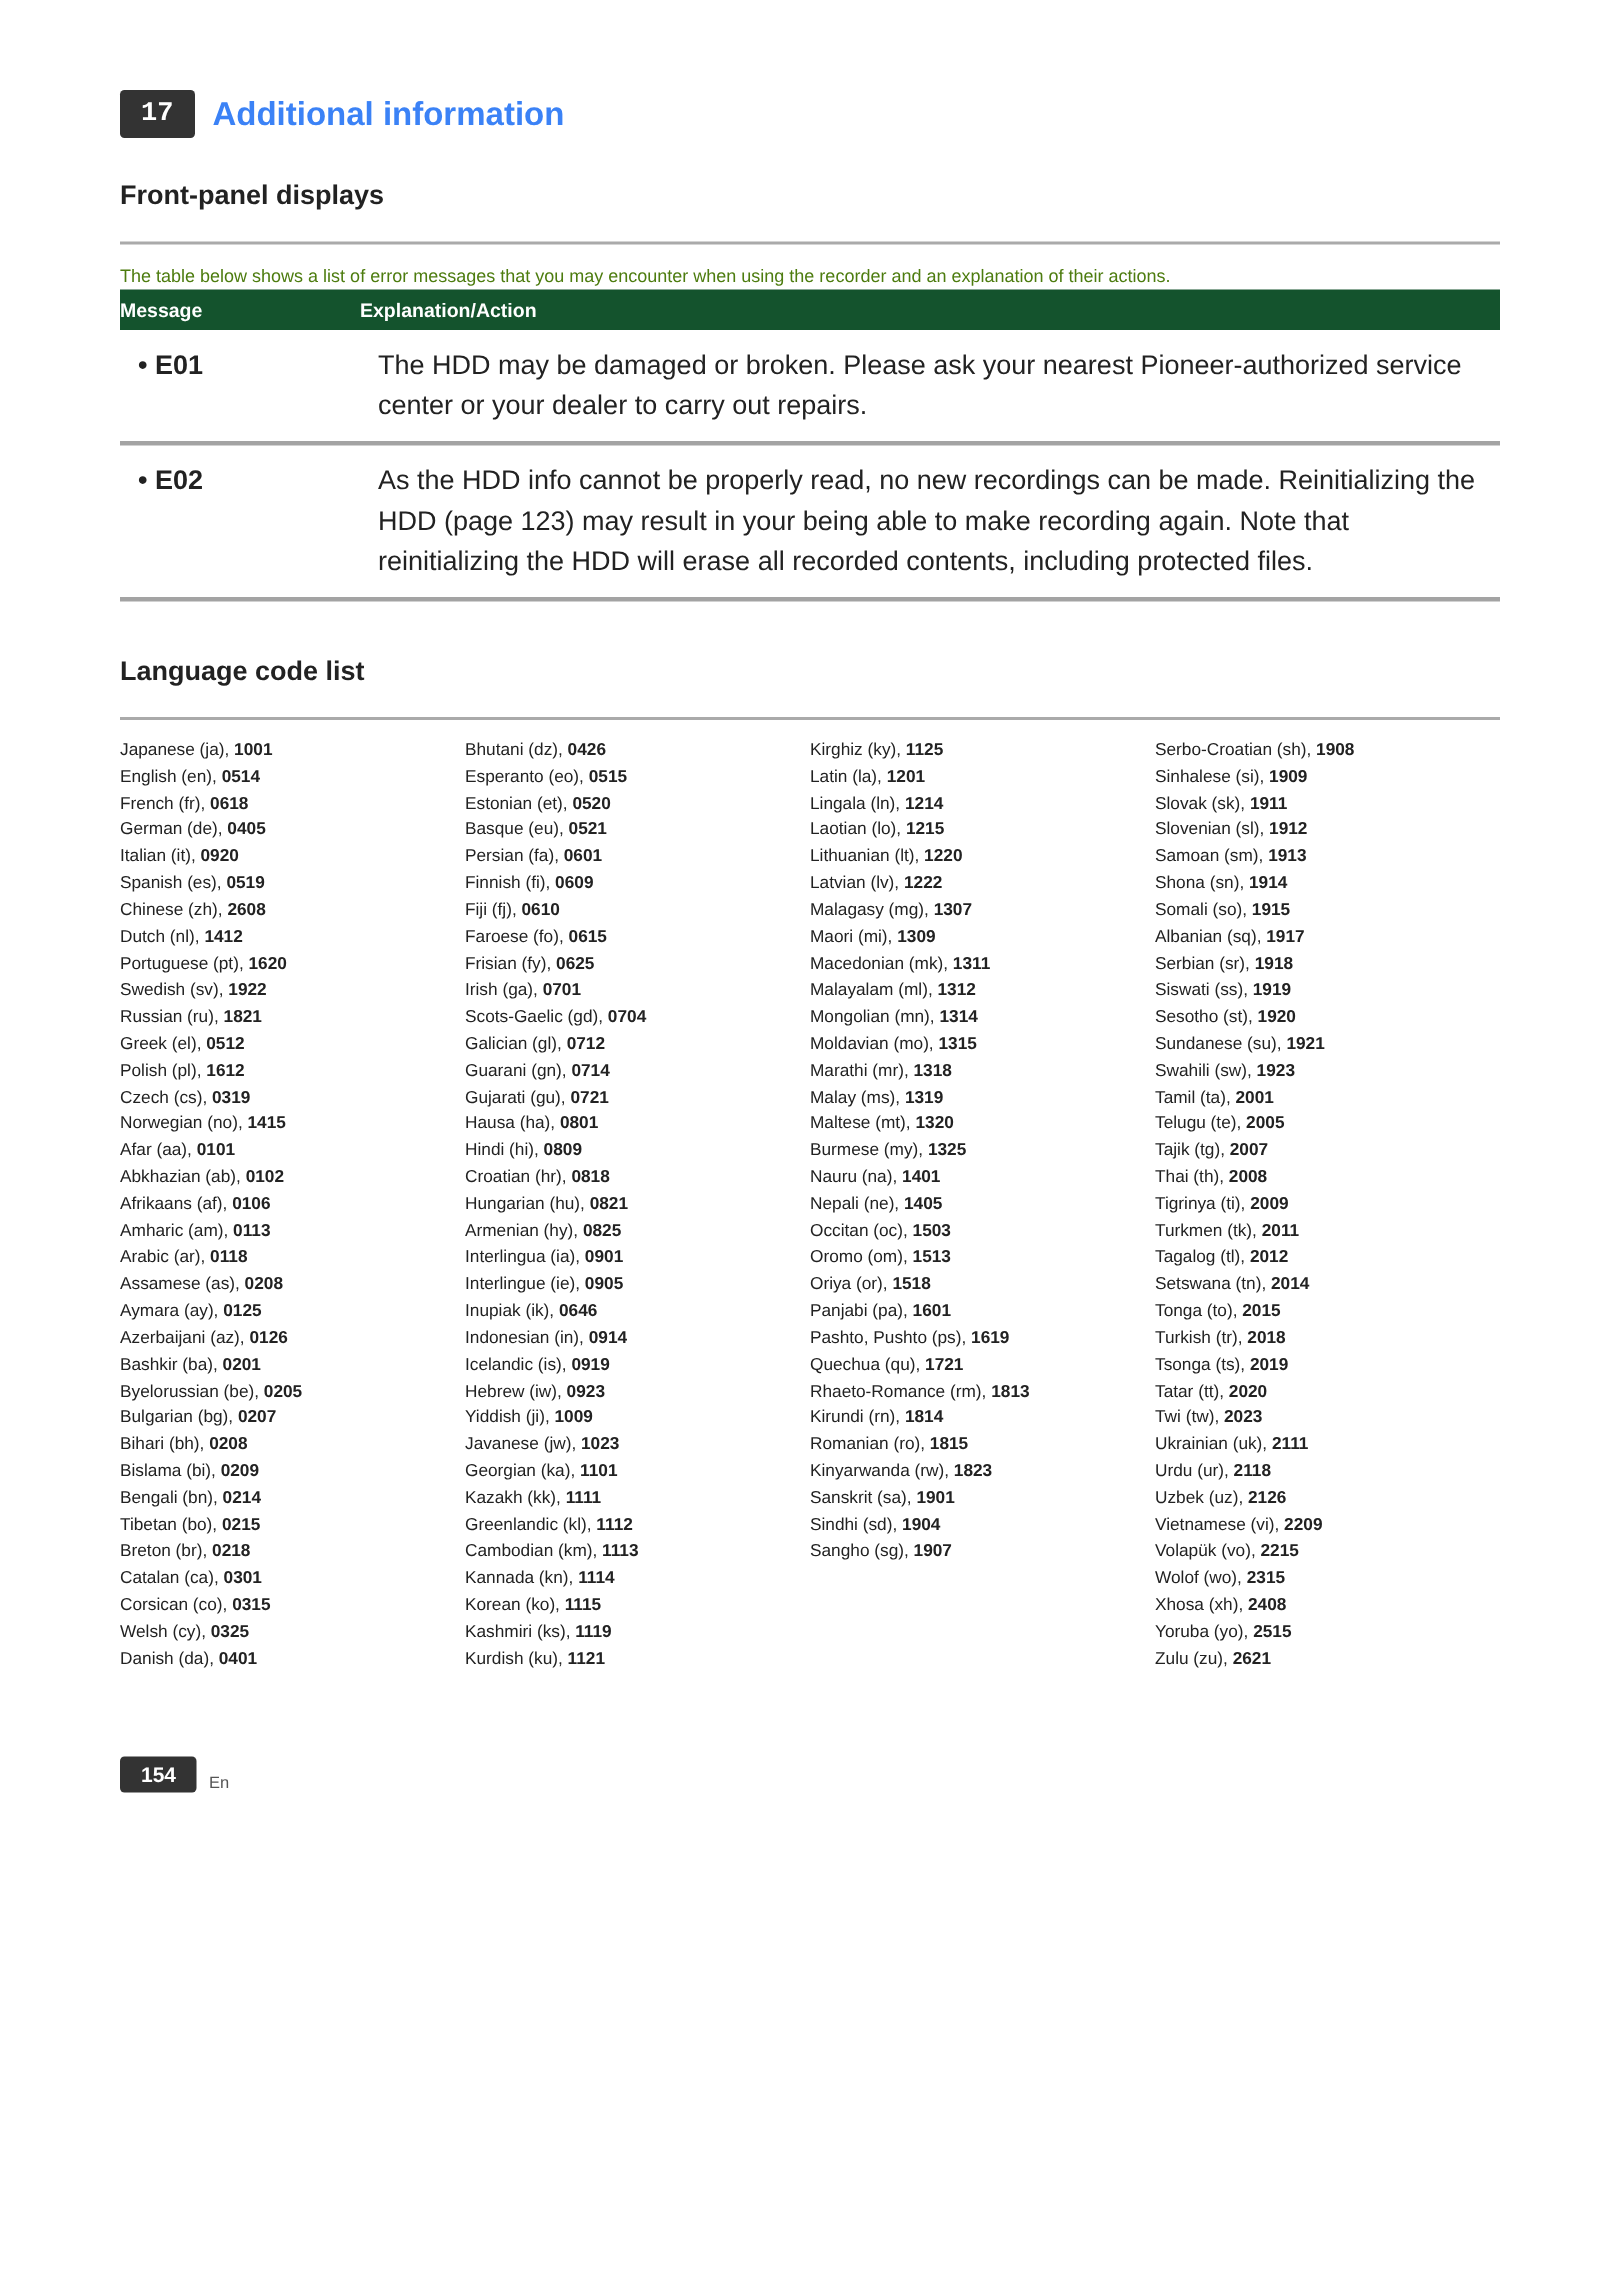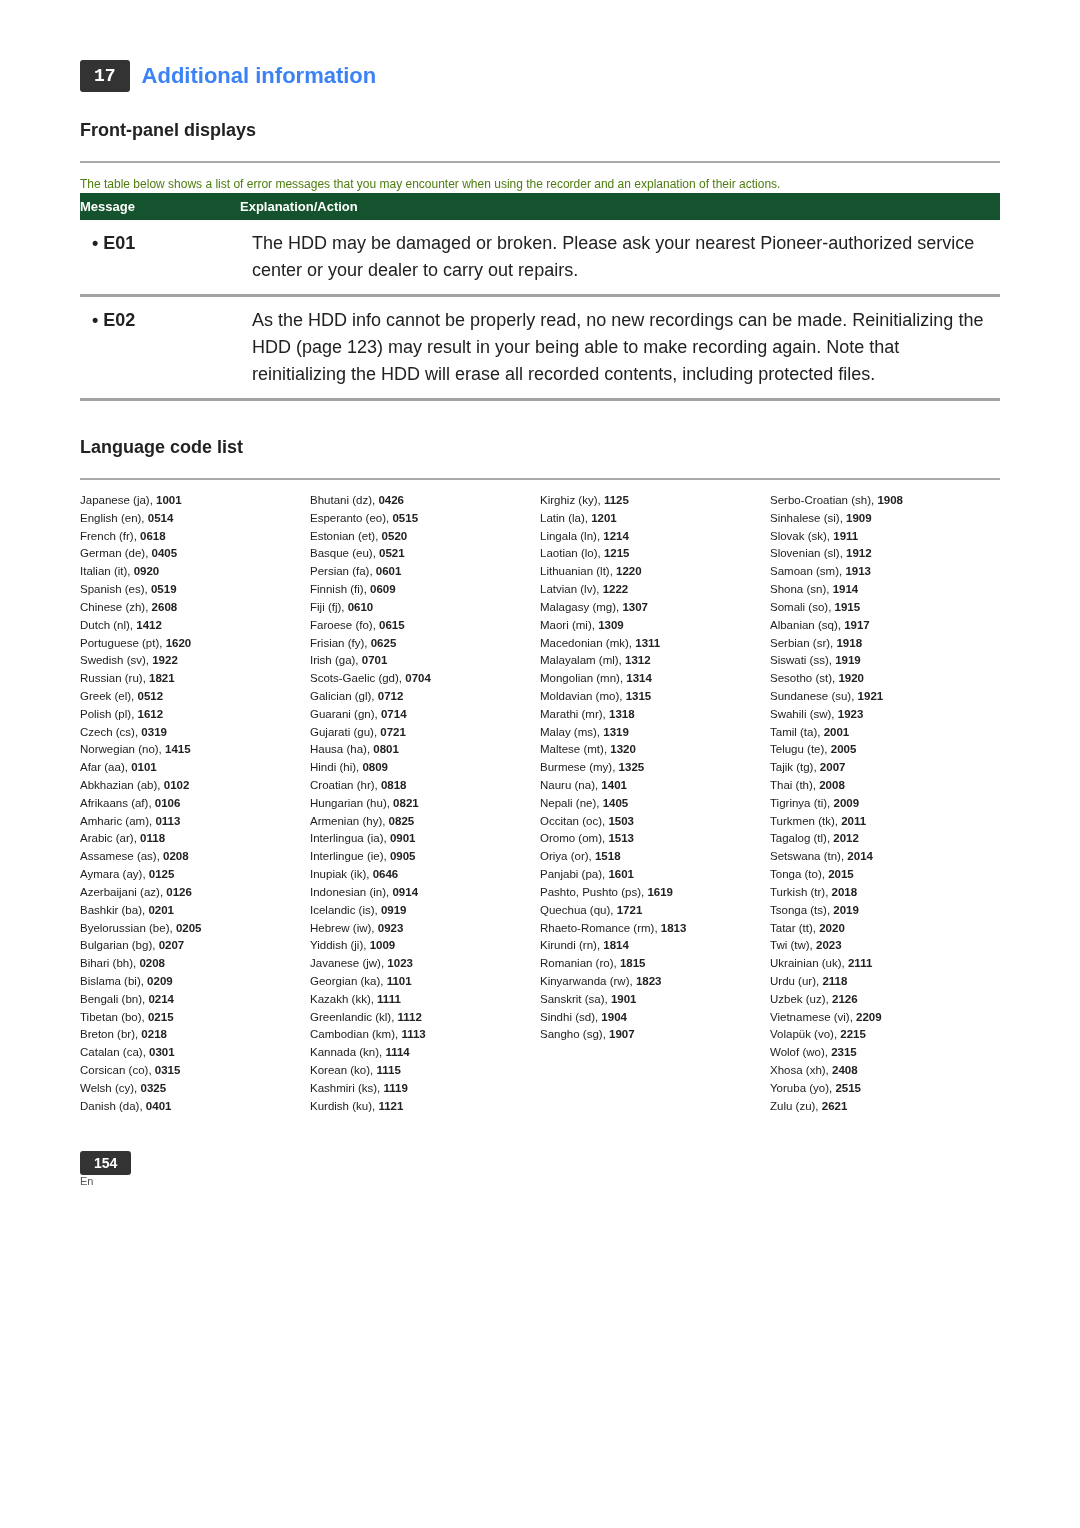--- a/index.html
+++ b/index.html
@@ -102,24 +102,23 @@
       font-size: 11.5px;
       line-height: 1.55;
       color: #222;
     }
     .lang-item .bold {
       font-weight: bold;
     }
 
     
     .footer {
-      margin-top: 36px;
+      margin-top: 56px;
       display: flex;
-      align-items: flex-start;
-      flex-direction: column;
+      align-items: flex-end;
     }
     .page-number-box {
       background: #333;
       color: #fff;
       font-size: 14px;
       font-weight: bold;
       padding: 4px 14px;
       border-radius: 3px;
       margin-right: 8px;
     }

